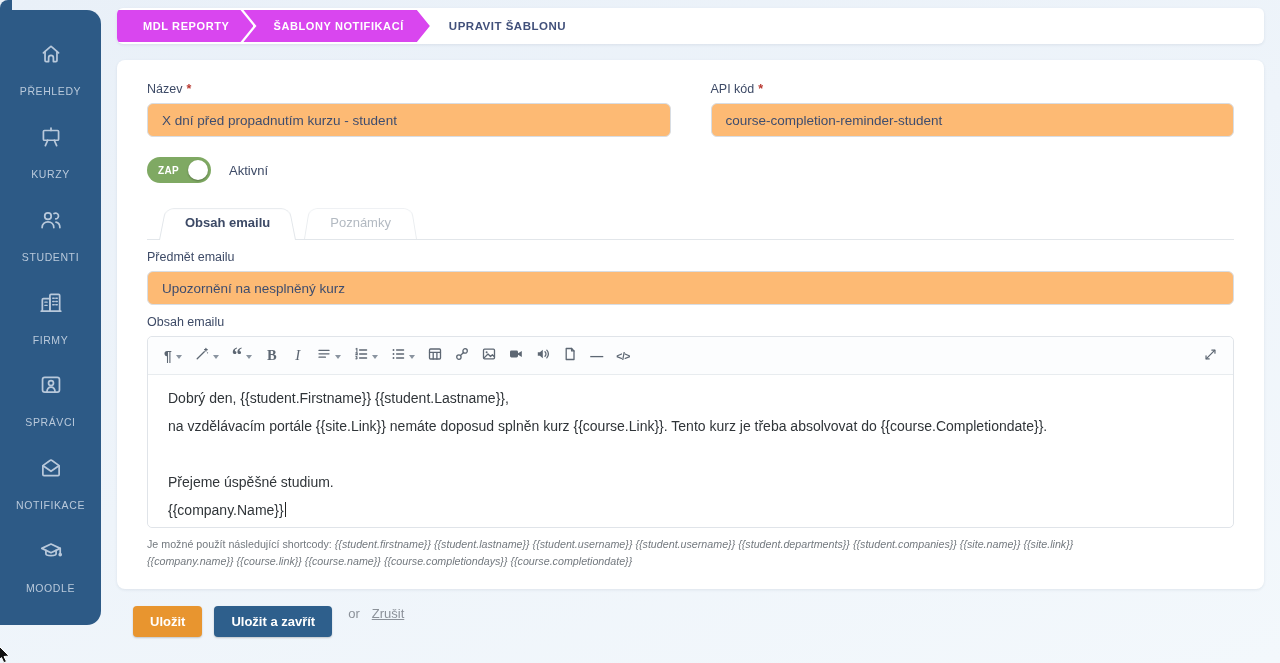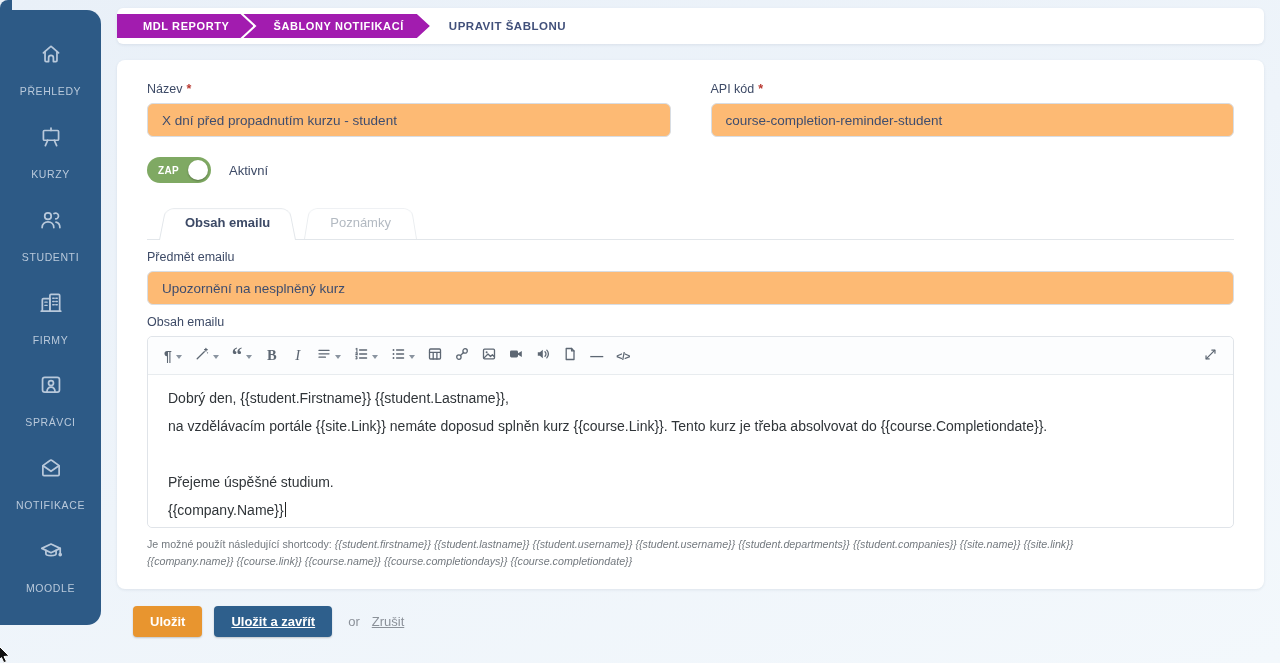--- a/index.html
+++ b/index.html
@@ -20,21 +20,21 @@
   .side-label { font-size:10.5px; letter-spacing:.6px; }
   .side-icon { display:flex; }
 
   
   .main { position:absolute; left:117px; top:8px; width:1147px; }
 
   
   .breadcrumb-bar { height:36px; background:#fff; border-radius:6px;
              box-shadow:0 1px 3px rgba(50,70,100,.10);
              display:flex; align-items:center; overflow:hidden; }
-  .chip { height:24px; display:flex; align-items:center; background:#a21caf; color:#fff;
+  .chip { height:32px; display:flex; align-items:center; background:#d946ef; color:#fff;
              font-size:11px; font-weight:700; letter-spacing:.6px; cursor:pointer; }
   .chip1 { padding:0 24px 0 26px;
              clip-path:polygon(0 0, calc(100% - 13px) 0, 100% 50%, calc(100% - 13px) 100%, 0 100%); }
   .chip2 { margin-left:-10px; padding:0 26px 0 30px;
              clip-path:polygon(0 0, calc(100% - 13px) 0, 100% 50%, calc(100% - 13px) 100%, 0 100%, 13px 50%); }
   .crumb-current { margin-left:19px; color:#41507a; font-size:11.5px; font-weight:700; letter-spacing:.5px; }
 
   
   .card { margin-top:16px; background:#fff; border-radius:8px;
           box-shadow:0 1px 3px rgba(50,70,100,.10); padding:22px 30px 20px; }
@@ -85,25 +85,25 @@
           border-radius:0 0 5px 5px; background:#fff; overflow:hidden; cursor:text; }
   .content p { margin:0 0 9px; line-height:19px; min-height:19px; }
   .caret-bar { display:inline-block; width:1px; height:15px; background:#222;
           vertical-align:-2px; margin-left:1px; }
 
   .hint { margin-top:8px; font-size:10.7px; color:#73797f; line-height:1.55; }
   .hint em { font-style:italic; }
   .hint-line { white-space:nowrap; overflow:hidden; }
 
   
-  .actions { display:flex; align-items:center; margin:17px 0 0 16px; gap:12px; }
+  .actions { display:flex; align-items:flex-start; margin:17px 0 0 16px; gap:12px; }
   .btn { border:none; border-radius:4px; height:31px; padding:0 17px; font-size:13px; font-weight:700;
           color:#fff; font-family:inherit; cursor:pointer; box-shadow:0 1px 2px rgba(0,0,0,.2); }
   .btn.orange { background:#e8952f; }
-  .btn.blue { background:#2e5f8c;text-decoration:underline; }
+  .btn.blue { background:#2e5f8c; }
   .or { color:#8b9199; font-size:13px; margin-left:4px; }
   .cancel { color:#8b9199; font-size:13px; text-decoration:underline; cursor:pointer; }
 
   .mouse-cursor { position:absolute; left:-3px; top:645px; }
 
   svg.icon { stroke:#b9c9db; stroke-width:1.6; fill:none; stroke-linecap:round; stroke-linejoin:round; }
   svg.ticon { stroke:#5d6773; stroke-width:1.3; fill:none; stroke-linecap:round; stroke-linejoin:round; }
 </style>
 </head>
 <body>

